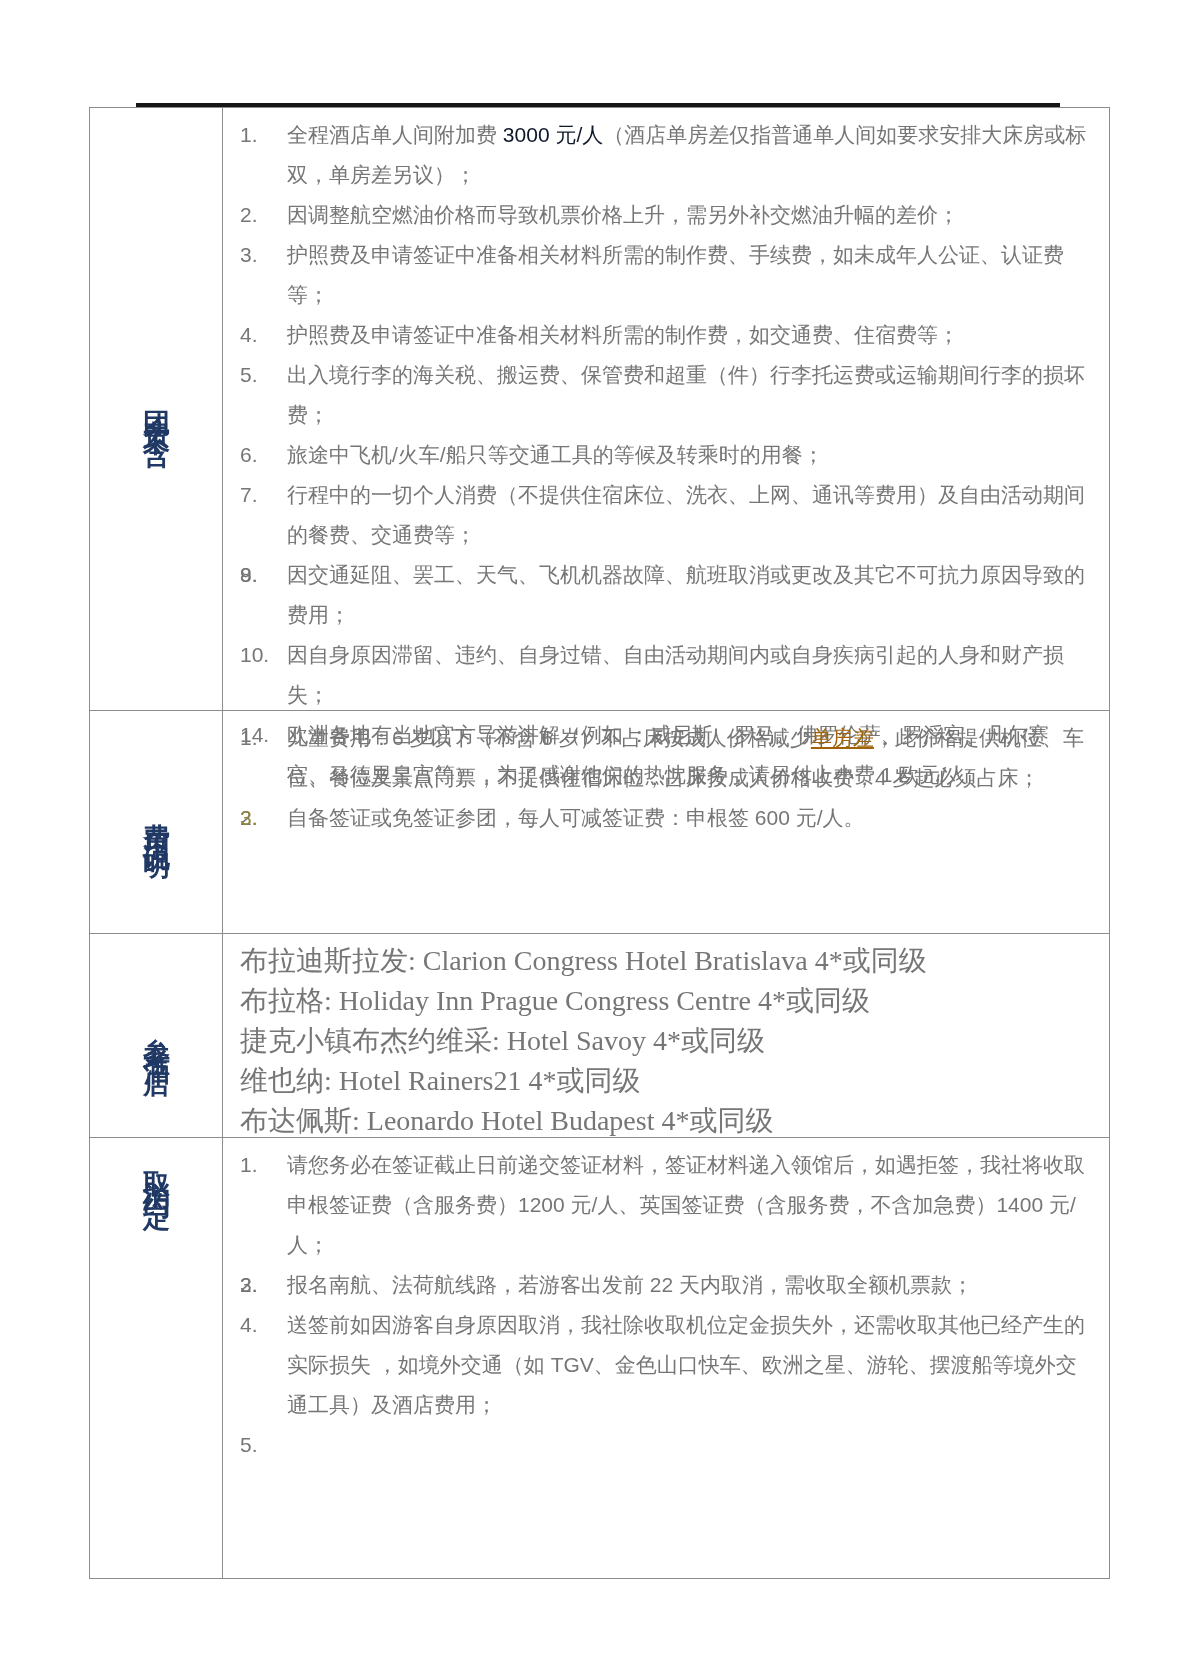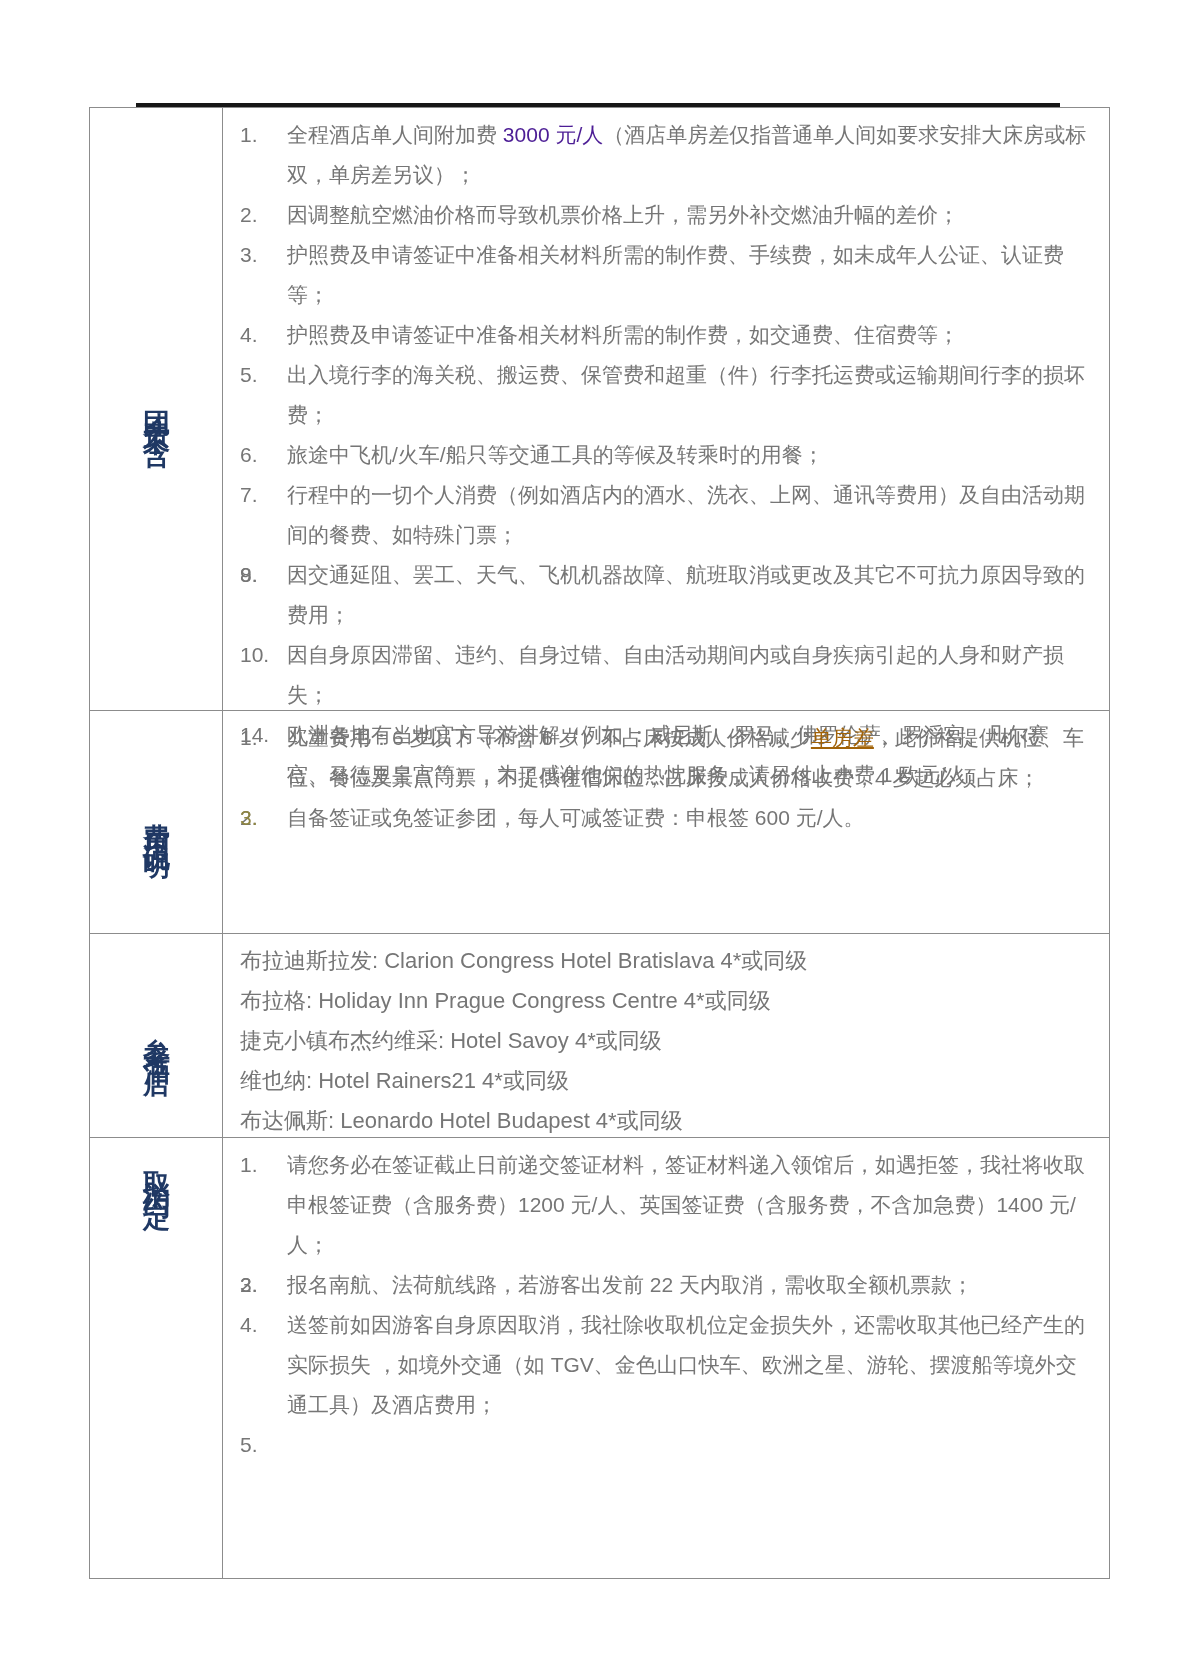--- a/index.html
+++ b/index.html
@@ -55,26 +55,26 @@
     flex: 1;
     box-sizing: border-box;
     padding: 7px 22px 0 0;
     color: #767676;
     font-size: 21px;
     line-height: 40px;
   }
   .item { position: relative; padding-left: 64px; }
   .item .num { position: absolute; left: 17px; top: 0; }
   .num.olive { color: #8f8640; }
-  .accent-blue { color: #4c1d95; }
+  .accent-blue { color: #0f172a; }
   .accent-blue-underline { color: #a16207; text-decoration: underline; }
   .hotel-line {
     padding-left: 17px;
-    font-family: Liberation Sans, sans-serif;
-    font-size: 22px;
+    font-family: Liberation Serif, serif;
+    font-size: 28px;
   }
 </style>
 </head>
 <body>
 
 <div class="header-rule"></div>
 
 <div class="terms-table">
 
   <div class="t-row r0">
@@ -101,21 +101,21 @@
       <div class="item">
         <span class="num">5.</span>
         <span>出入境行李的海关税、搬运费、保管费和超重（件）行李托运费或运输期间行李的损坏费；</span>
       </div>
       <div class="item">
         <span class="num">6.</span>
         <span>旅途中飞机/火车/船只等交通工具的等候及转乘时的用餐；</span>
       </div>
       <div class="item">
         <span class="num">7.</span>
-        <span>行程中的一切个人消费（例如酒店内的酒水、洗衣、上网、通讯等费用）及自由活动期间的餐费、如特殊门票；</span>
+        <span>行程中的一切个人消费（不提供住宿床位、洗衣、上网、通讯等费用）及自由活动期间的餐费、交通费等；</span>
       </div>
       <div class="item">
         <span class="num">8.</span>
       </div>
       <div class="item">
         <span class="num">9.</span>
         <span>因交通延阻、罢工、天气、飞机机器故障、航班取消或更改及其它不可抗力原因导致的费用；</span>
       </div>
       <div class="item">
         <span class="num">10.</span>

